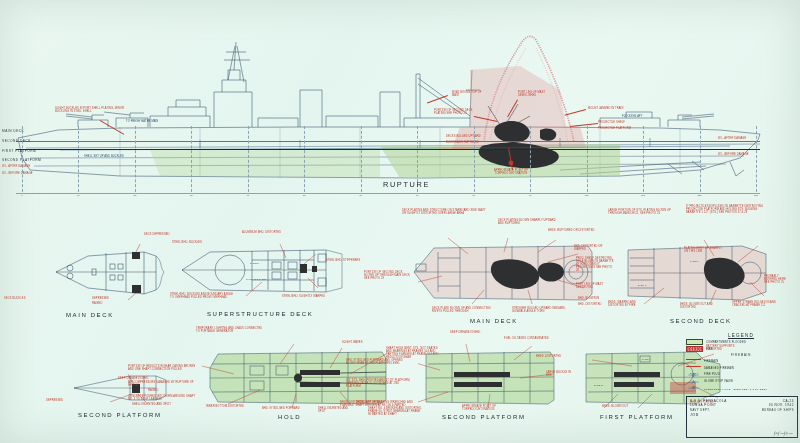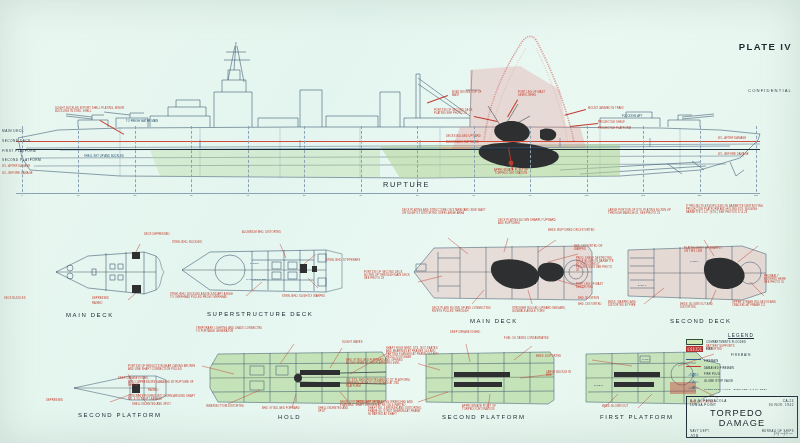--- a/index.html
+++ b/index.html
@@ -70,24 +70,20 @@
   #titleblock .r3 .c{font-size:2.7px;letter-spacing:.5px;color:#1d2b36;}
   .sig{position:absolute;right:4px;bottom:1px;font-family:"Liberation Serif",serif;
        font-style:italic;font-size:5.2px;color:#2a3a46;transform:skewX(-12deg);opacity:.8;}
   .jo{font-family:"Liberation Serif",serif;font-style:italic;font-size:4px;color:#2a3a46;}
 </style>
 </head>
 <body>
 
 <div id="sheet">
 
-  <div class="t" id="plate">
-    <div class="p1">PLATE IV</div>
-    <div class="p2">CONFIDENTIAL</div>
-  </div>
 
   <div id="profile">
 
     <svg id="plume" viewBox="0 0 118 112">
       <path d="M6 110 C10 74 24 40 44 10 C48 4 54 2 58 8 C72 34 88 72 96 110" fill="none" stroke="#d98a8a" stroke-width="1.6" stroke-dasharray="1.2 1.1" opacity=".85"></path>
       <path d="M12 110 C16 78 30 46 48 16" fill="none" stroke="#e2a4a4" stroke-width="1" stroke-dasharray="1 1.4" opacity=".7"></path>
       <path d="M90 110 C84 78 72 44 58 16" fill="none" stroke="#e2a4a4" stroke-width="1" stroke-dasharray="1 1.4" opacity=".7"></path>
     </svg>
 
     <svg class="hull" style="left:0;top:0;" width="800" height="165">
@@ -560,25 +556,20 @@
     <div class="r1">
       <div class="c">
         <div>U.S.S. PENSACOLA</div>
         <div>LUNGA POINT</div>
       </div>
       <div class="c" style="text-align:right;">
         <div>CA-24</div>
         <div>30 NOV. 1942</div>
       </div>
     </div>
-    <div class="big">
-      <span>TORPEDO</span>
-      &nbsp;&nbsp;
-      <span>DAMAGE</span>
-    </div>
     <div class="r3">
       <div class="c">
         <div>NAVY DEPT.</div>
         <div class="jo">JOB</div>
       </div>
       <div class="c">BUREAU OF SHIPS</div>
     </div>
     <div class="sig">∫≈∫∼∫≈∼</div>
   </div>
 

